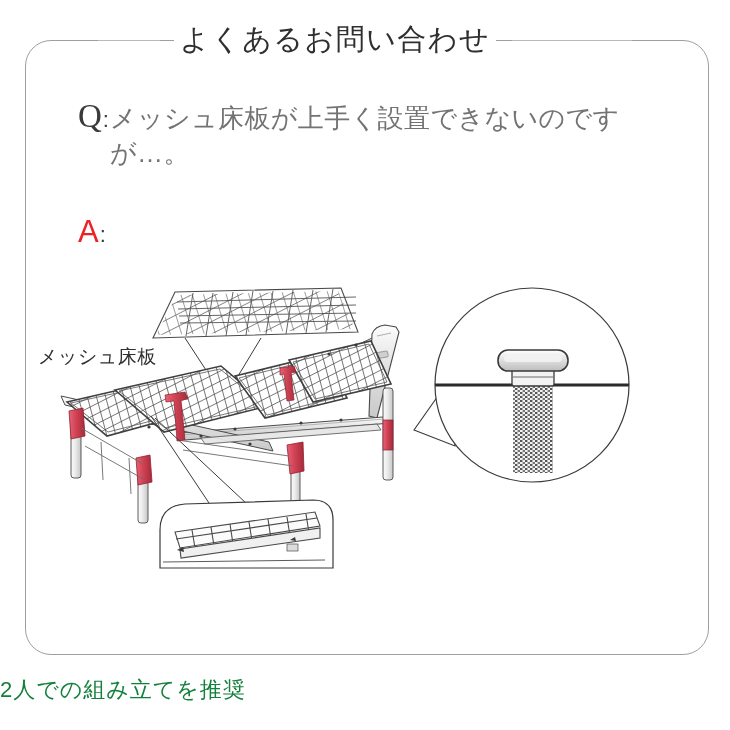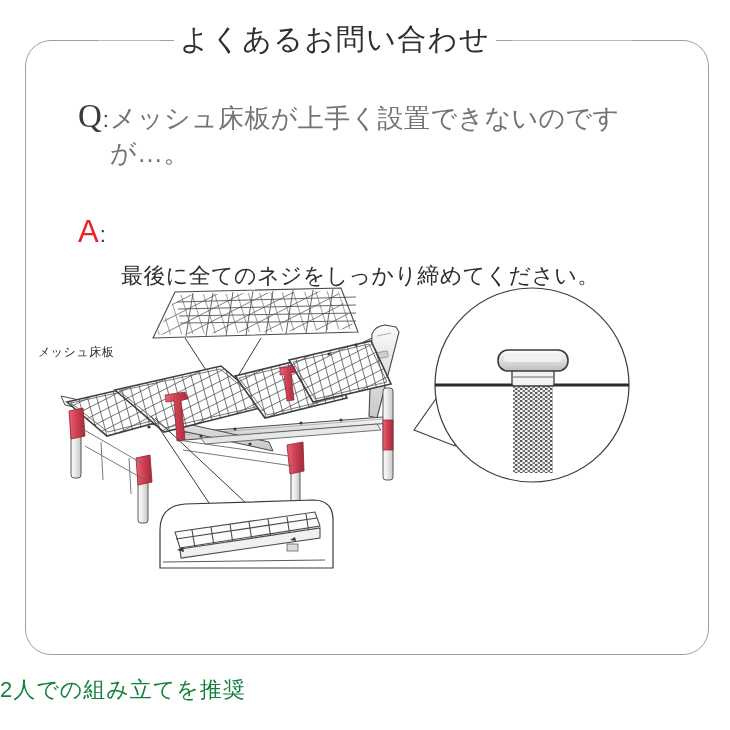--- a/index.html
+++ b/index.html
@@ -65,21 +65,21 @@
   .a-colon{font-size:22px;color:#3a3a3a;margin:0 1px;}
   .a-text{font-size:22px;letter-spacing:0.4px;color:#2e2e2e;}
   .a-text2{font-size:22px;letter-spacing:0.4px;color:#2e2e2e;margin-left:43px;margin-top:13px;display:block;}
 
   
   .diagram{position:absolute;left:25px;top:268px;width:660px;height:305px;}
   .diagram svg{display:block;}
 
   .mesh-label{
     position:absolute;left:38px;top:344px;
-    font-size:12px;color:#2e2e2e;letter-spacing:0.5px;
+    font-size:19px;color:#2e2e2e;letter-spacing:0.5px;
     white-space:nowrap;
   }
 
   
   .note{
     position:absolute;left:68px;top:583px;
     font-size:19px;color:#3a3a3a;letter-spacing:0.4px;
   }
 
   
@@ -107,21 +107,20 @@
       <span class="q-mark">Q</span>
       <span class="q-colon">:</span>
       <span class="q-text">メッシュ床板が上手く設置できないのですが…。</span>
     </div>
 
     <div class="a-block">
       <div class="a-row">
         <span class="a-mark" id="a-mark" style="color: rgb(238, 34, 34);">A</span>
         <span class="a-colon">:</span>
       </div>
-      <span class="a-text2">最後に全てのネジをしっかり締めてください。</span>
     </div>
   </div>
 
   <div class="diagram">
     <svg width="660" height="305" viewBox="0 0 660 305" xmlns="http://www.w3.org/2000/svg">
       <defs>
 
         <pattern id="meshA" width="9" height="9" patternUnits="userSpaceOnUse" patternTransform="rotate(-27) skewX(-12)">
           <rect width="9" height="9" fill="#ffffff"></rect>
           <path d="M0 0 H9 M0 0 V9" stroke="#4a4a4a" stroke-width="1.5"></path>

